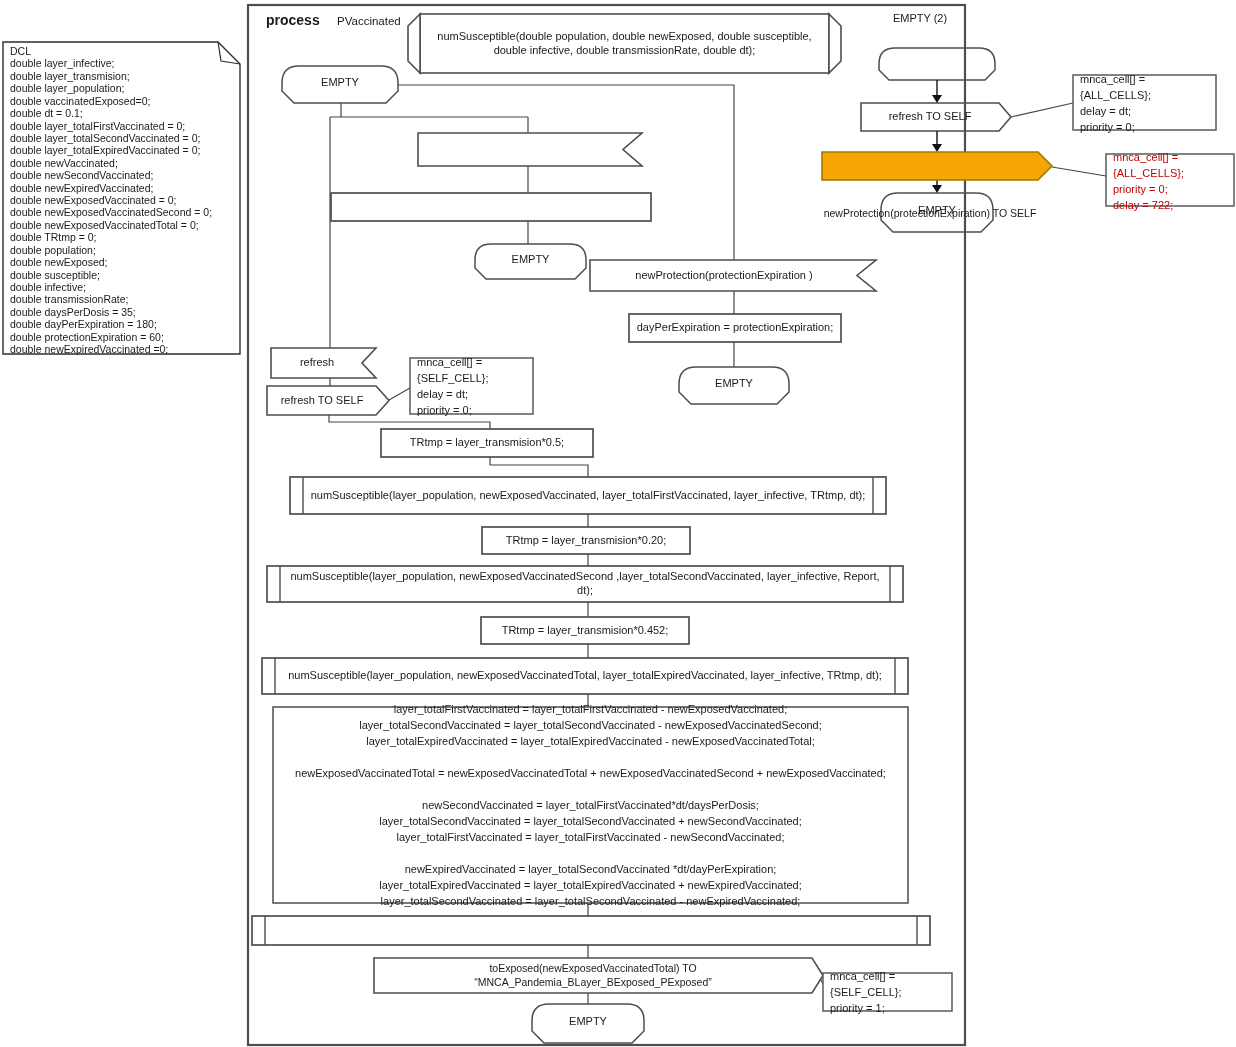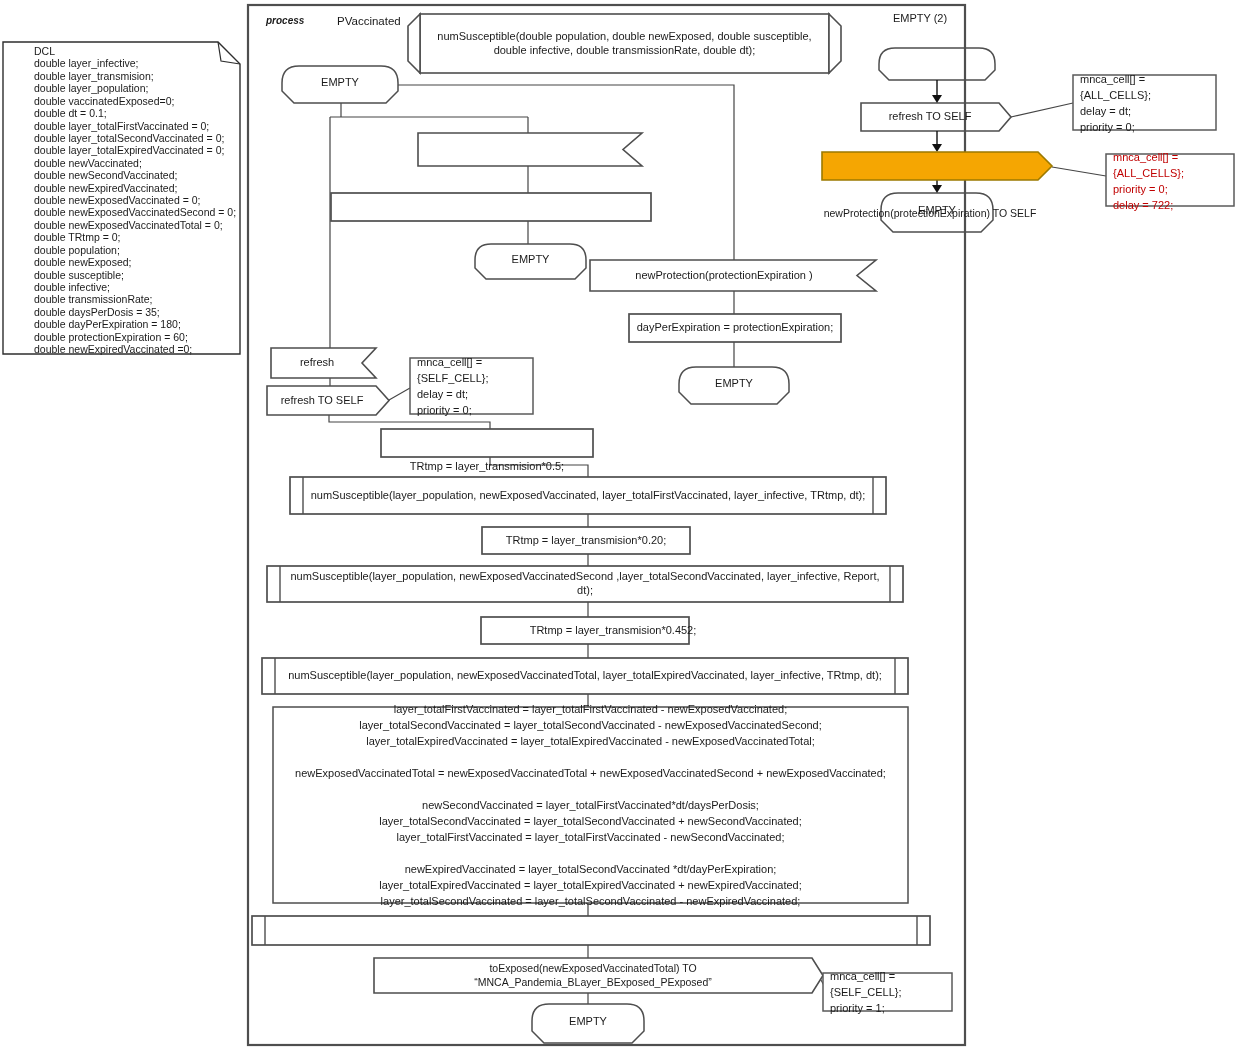--- a/index.html
+++ b/index.html
@@ -3,21 +3,21 @@
 <meta charset="utf-8">
 <style>
   html,body{margin:0;padding:0;background:#fff;}
   #stage{position:relative;width:1236px;height:1047px;background:#fff;overflow:hidden;
          font-family:"Liberation Sans",sans-serif;color:#1a1a1a;}
   #stage svg{position:absolute;left:0;top:0;}
   .t{position:absolute;display:flex;align-items:center;justify-content:center;
      text-align:center;font:11px/1.25 "Liberation Sans",sans-serif;color:#1a1a1a;}
   .ml{white-space:pre-line;}
   .la{justify-content:flex-start;text-align:left;}
-  .ta{align-items:flex-start;margin-left:24px;}
+  .ta{align-items:flex-start;}
   .f10{font-size:10.5px;}
   .dclt{font-size:10.5px;line-height:12.42px;}
   .blk{font-size:11px;line-height:16px;}
   .note{font-size:11px;line-height:16px;}
   .red{color:#C00000;}
   .b{font-weight:bold;}
 </style>
 </head>
 <body>
 
@@ -118,21 +118,21 @@
 double population;
 double newExposed;
 double susceptible;
 double infective;
 double transmissionRate;
 double daysPerDosis = 35;
 double dayPerExpiration = 180;
 double protectionExpiration = 60;
 double newExpiredVaccinated =0;</div>
 
-<div class="t la b" style="left:266px;top:13px;width:70px;height:16px;font-size:10px;font-style:italic;">process</div>
+<div class="t la b" style="left:266px;top:13px;width:70px;height:16px;font-size:14px;">process</div>
 <div class="t la" style="left:337px;top:13px;width:110px;height:16px;font-size:11.5px;">PVaccinated</div>
 
 <div class="t ml" style="left:424px;top:16px;width:401px;height:55px;">numSusceptible(double population, double newExposed, double susceptible,
 double infective, double transmissionRate, double dt);</div>
 
 <div class="t" style="left:868px;top:10px;width:104px;height:18px;">EMPTY (2)</div>
 
 <div class="t" style="left:282px;top:66px;width:116px;height:34px;">EMPTY</div>
 
 
@@ -146,29 +146,29 @@
 <div class="t" style="left:679px;top:367px;width:110px;height:34px;">EMPTY</div>
 
 <div class="t" style="left:271px;top:348px;width:92px;height:30px;">refresh</div>
 
 <div class="t" style="left:267px;top:386px;width:110px;height:29px;">refresh TO SELF</div>
 
 <div class="t ml la note" style="left:417px;top:360px;width:114px;height:52px;">mnca_cell[] = {SELF_CELL};
 delay = dt;
 priority = 0;</div>
 
-<div class="t" style="left:381px;top:429px;width:212px;height:28px;margin-top:24px;">TRtmp = layer_transmision*0.5;</div>
+<div class="t" style="left:381px;top:429px;width:212px;height:28px;">TRtmp = layer_transmision*0.5;</div>
 
 <div class="t" style="left:305px;top:477px;width:566px;height:37px;">numSusceptible(layer_population, newExposedVaccinated, layer_totalFirstVaccinated, layer_infective, TRtmp, dt);</div>
 
 <div class="t" style="left:482px;top:527px;width:208px;height:27px;border-radius:11px;">TRtmp = layer_transmision*0.20;</div>
 
 <div class="t" style="left:282px;top:566px;width:606px;height:36px;">numSusceptible(layer_population, newExposedVaccinatedSecond ,layer_totalSecondVaccinated, layer_infective, Report, dt);</div>
 
-<div class="t" style="left:481px;top:617px;width:208px;height:27px;padding-left:28px;">TRtmp = layer_transmision*0.452;</div>
+<div class="t" style="left:481px;top:617px;width:208px;height:27px;">TRtmp = layer_transmision*0.452;</div>
 
 <div class="t" style="left:277px;top:658px;width:616px;height:36px;">numSusceptible(layer_population, newExposedVaccinatedTotal, layer_totalExpiredVaccinated, layer_infective, TRtmp, dt);</div>
 
 <div class="t ml blk" style="left:283px;top:709px;width:615px;height:192px;">layer_totalFirstVaccinated = layer_totalFirstVaccinated - newExposedVaccinated;
 layer_totalSecondVaccinated = layer_totalSecondVaccinated - newExposedVaccinatedSecond;
 layer_totalExpiredVaccinated = layer_totalExpiredVaccinated - newExposedVaccinatedTotal;
 
 newExposedVaccinatedTotal = newExposedVaccinatedTotal + newExposedVaccinatedSecond  + newExposedVaccinated;
 
 newSecondVaccinated = layer_totalFirstVaccinated*dt/daysPerDosis;

